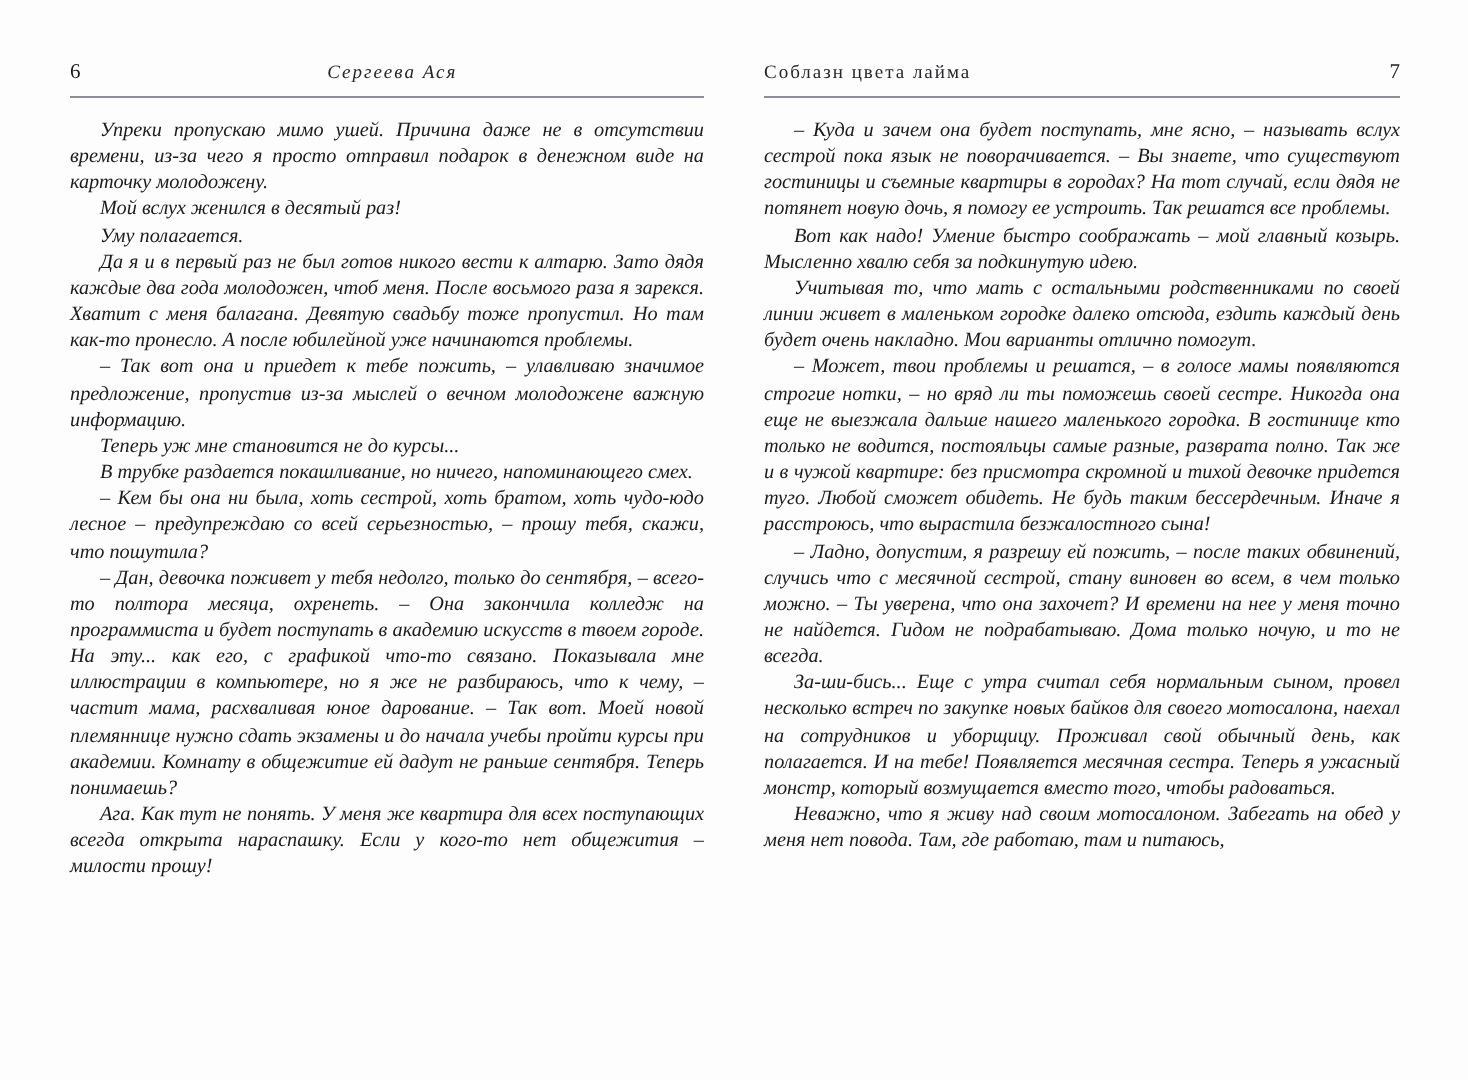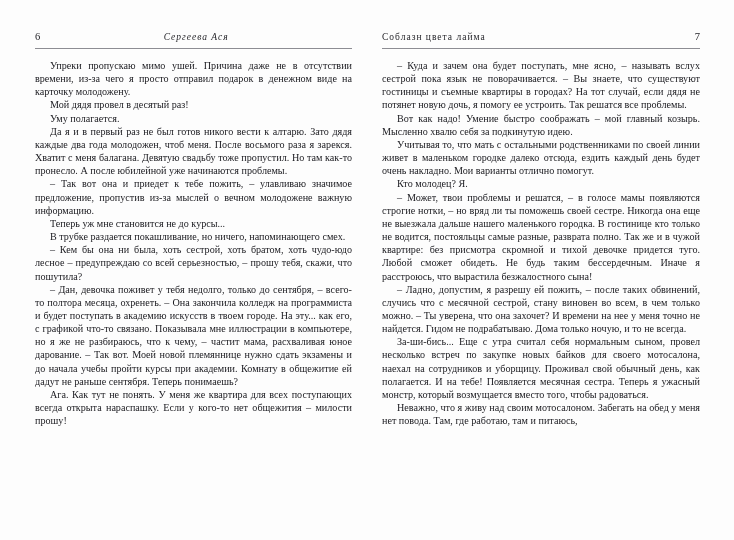--- a/index.html
+++ b/index.html
@@ -74,37 +74,38 @@
     font-size: 10.15px;
     line-height: 13.15px;
     text-align: justify;
     text-justify: inter-word;
     color: #1a1a1f;
     hyphens: manual;
   }
   .body-text p {
     margin: 0;
     text-indent: 15px;
+    font-style: italic;
   }
   .body-text p:last-child { margin-bottom: 0; }
 </style>
 </head>
 <body>
 
 <div class="spread">
 
   <div class="page page-left">
     <div class="running-head">
       <span class="rh-number">6</span>
       <span class="rh-title">Сергеева Ася</span>
     </div>
     <div class="rule"></div>
     <div class="body-text">
       <p>Упреки пропускаю мимо ушей. Причина даже не в отсутствии времени, из-за чего я просто отправил подарок в денежном виде на карточку молодожену.</p>
-      <p>Мой дядя провел в десятый раз!</p>
+      <p>Мой вслух женился в десятый раз!</p>
       <p>Уму полагается.</p>
       <p>Да я и в первый раз не был готов никого вести к алтарю. Зато дядя каждые два года молодожен, чтоб меня. После восьмого раза я зарекся. Хватит с меня балагана. Девятую свадьбу тоже пропустил. Но там как-то пронесло. А после юбилейной уже начинаются проблемы.</p>
       <p>– Так вот она и приедет к тебе пожить, – улавливаю значимое предложение, пропустив из-за мыслей о вечном молодожене важную информацию.</p>
       <p>Теперь уж мне становится не до курсы...</p>
       <p>В трубке раздается покашливание, но ничего, напоминающего смех.</p>
       <p>– Кем бы она ни была, хоть сестрой, хоть братом, хоть чудо-юдо лесное – предупреждаю со всей серьезностью, – прошу тебя, скажи, что пошутила?</p>
       <p>– Дан, девочка поживет у тебя недолго, только до сентября, – всего-то полтора месяца, охренеть. – Она закончила колледж на программиста и будет поступать в академию искусств в твоем городе. На эту... как его, с графикой что-то связано. Показывала мне иллюстрации в компьютере, но я же не разбираюсь, что к чему, – частит мама, расхваливая юное дарование. – Так вот. Моей новой племяннице нужно сдать экзамены и до начала учебы пройти курсы при академии. Комнату в общежитие ей дадут не раньше сентября. Теперь понимаешь?</p>
       <p>Ага. Как тут не понять. У меня же квартира для всех поступающих всегда открыта нараспашку. Если у кого-то нет общежития – милости прошу!</p>
     </div>
   </div>
@@ -112,21 +113,20 @@
   <div class="page page-right">
     <div class="running-head">
       <span class="rh-title">Соблазн цвета лайма</span>
       <span class="rh-number">7</span>
     </div>
     <div class="rule"></div>
     <div class="body-text">
       <p>– Куда и зачем она будет поступать, мне ясно, – называть вслух сестрой пока язык не поворачивается. – Вы знаете, что существуют гостиницы и съемные квартиры в городах? На тот случай, если дядя не потянет новую дочь, я помогу ее устроить. Так решатся все проблемы.</p>
       <p>Вот как надо! Умение быстро соображать – мой главный козырь. Мысленно хвалю себя за подкинутую идею.</p>
       <p>Учитывая то, что мать с остальными родственниками по своей линии живет в маленьком городке далеко отсюда, ездить каждый день будет очень накладно. Мои варианты отлично помогут.</p>
-      <p>Кто молодец? Я.</p>
       <p>– Может, твои проблемы и решатся, – в голосе мамы появляются строгие нотки, – но вряд ли ты поможешь своей сестре. Никогда она еще не выезжала дальше нашего маленького городка. В гостинице кто только не водится, постояльцы самые разные, разврата полно. Так же и в чужой квартире: без присмотра скромной и тихой девочке придется туго. Любой сможет обидеть. Не будь таким бессердечным. Иначе я расстроюсь, что вырастила безжалостного сына!</p>
       <p>– Ладно, допустим, я разрешу ей пожить, – после таких обвинений, случись что с месячной сестрой, стану виновен во всем, в чем только можно. – Ты уверена, что она захочет? И времени на нее у меня точно не найдется. Гидом не подрабатываю. Дома только ночую, и то не всегда.</p>
       <p>За-ши-бись... Еще с утра считал себя нормальным сыном, провел несколько встреч по закупке новых байков для своего мотосалона, наехал на сотрудников и уборщицу. Проживал свой обычный день, как полагается. И на тебе! Появляется месячная сестра. Теперь я ужасный монстр, который возмущается вместо того, чтобы радоваться.</p>
       <p>Неважно, что я живу над своим мотосалоном. Забегать на обед у меня нет повода. Там, где работаю, там и питаюсь,</p>
     </div>
   </div>
 
 </div>
 
 </body></html>

